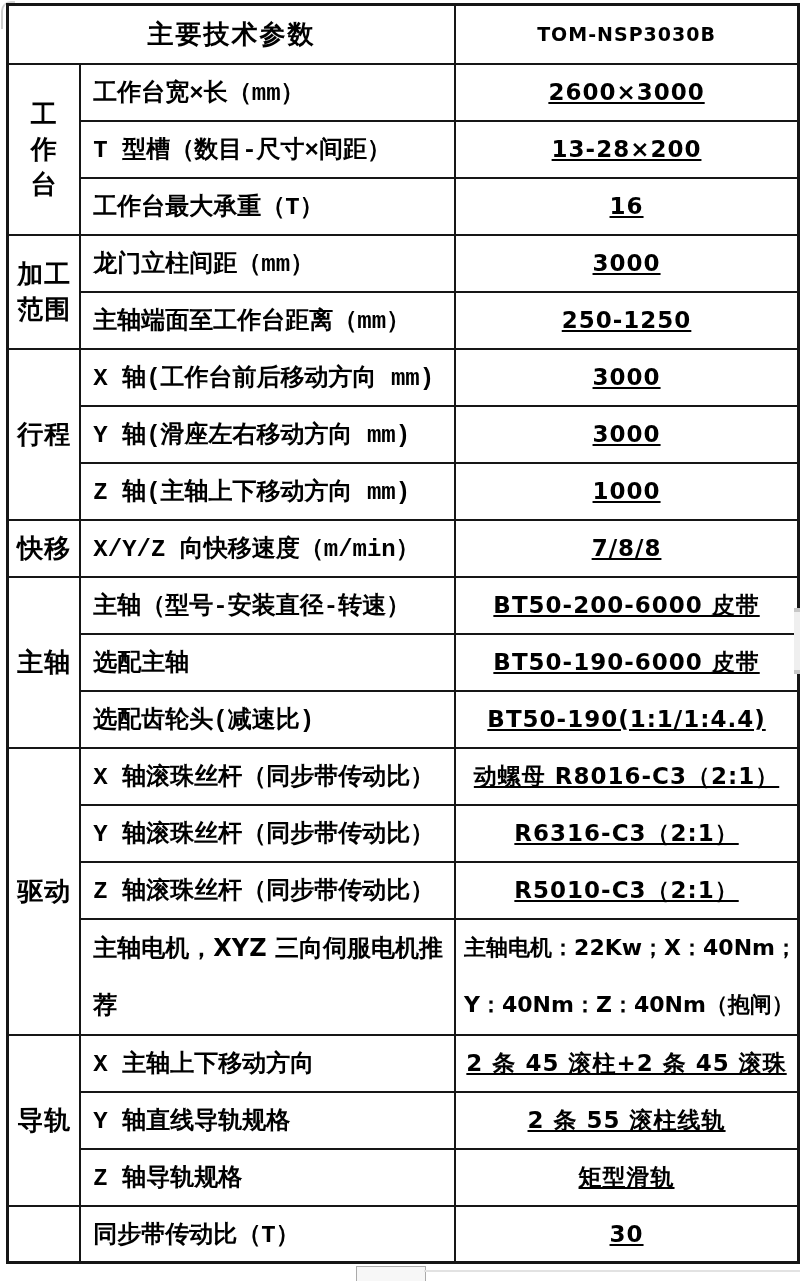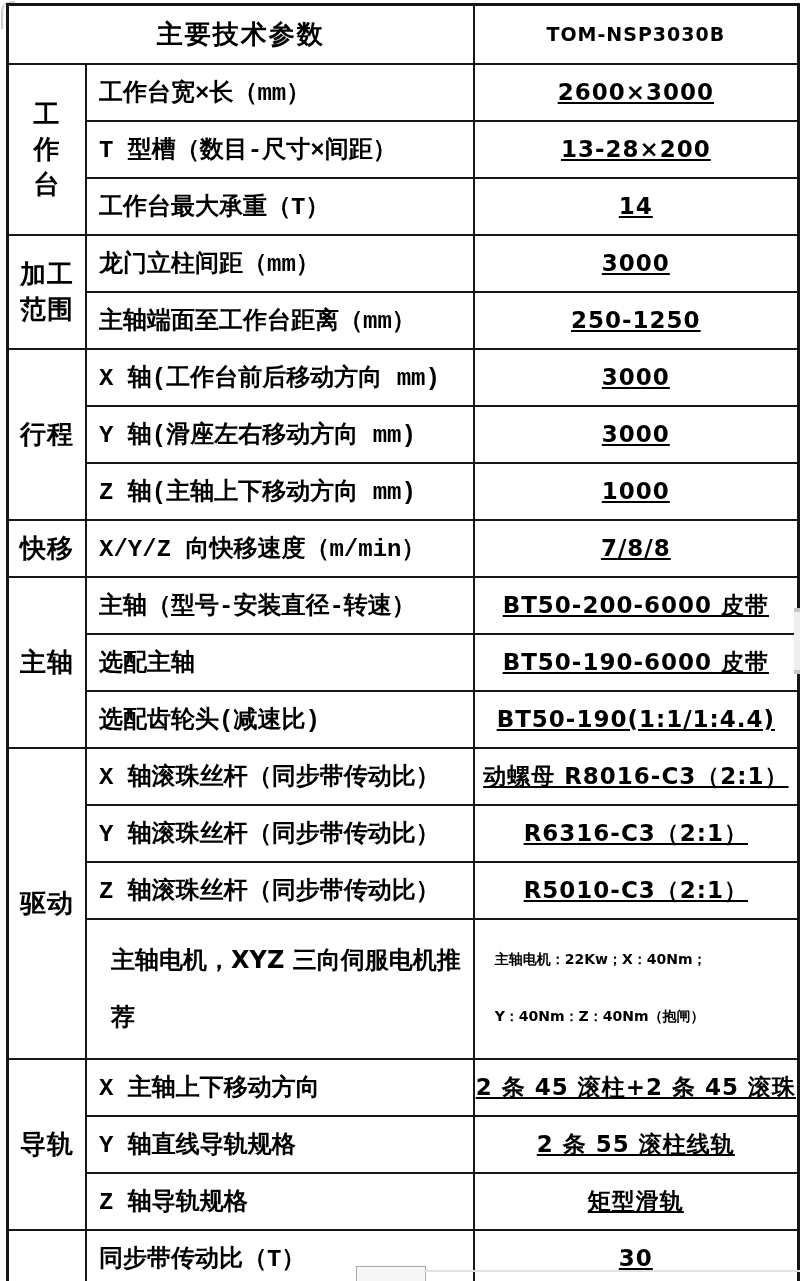--- a/index.html
+++ b/index.html
@@ -61,28 +61,28 @@
     padding-left: 12px;
     font-size: 24px;
     font-family: Liberation Mono, monospace;
   }
   td.vcell {
     text-align: center;
     font-size: 23px;
     letter-spacing: 1px;
     text-decoration: underline;
   }
-  td.twoline { padding: 12px; }
+  td.twoline { padding: 0; }
   td.twoline .line {
     height: 57px;
     display: flex;
     align-items: center;
   }
   td.twoline.p .line { padding-left: 12px; font-size: 24px; }
-  td.twoline.v .line { padding-left: 8px;  font-size: 14px; }
+  td.twoline.v .line { padding-left: 8px;  font-size: 22px; }
   
   .corner-artifact {
     position: absolute;
     left: 1px; top: 1px;
     width: 12px; height: 26px;
     border-left: 2px solid #cccccc;
     border-top: 2px solid #d6d6d6;
     border-top-left-radius: 10px;
   }
   .scrollbar-fragment {
@@ -144,21 +144,21 @@
       </td>
       <td class="pcell">工作台宽×长（mm）</td>
       <td class="vcell">2600×3000</td>
     </tr>
     <tr class="r">
       <td class="pcell">T 型槽（数目-尺寸×间距）</td>
       <td class="vcell">13-28×200</td>
     </tr>
     <tr class="r">
       <td class="pcell">工作台最大承重（T）</td>
-      <td class="vcell">14</td>
+      <td class="vcell">16</td>
     </tr>
 
     <tr class="r">
       <td class="gcell" rowspan="2">
         <div class="gwrap">
           <span>加工</span>
           <span>范围</span>
         </div>
       </td>
       <td class="pcell">龙门立柱间距（mm）</td>

